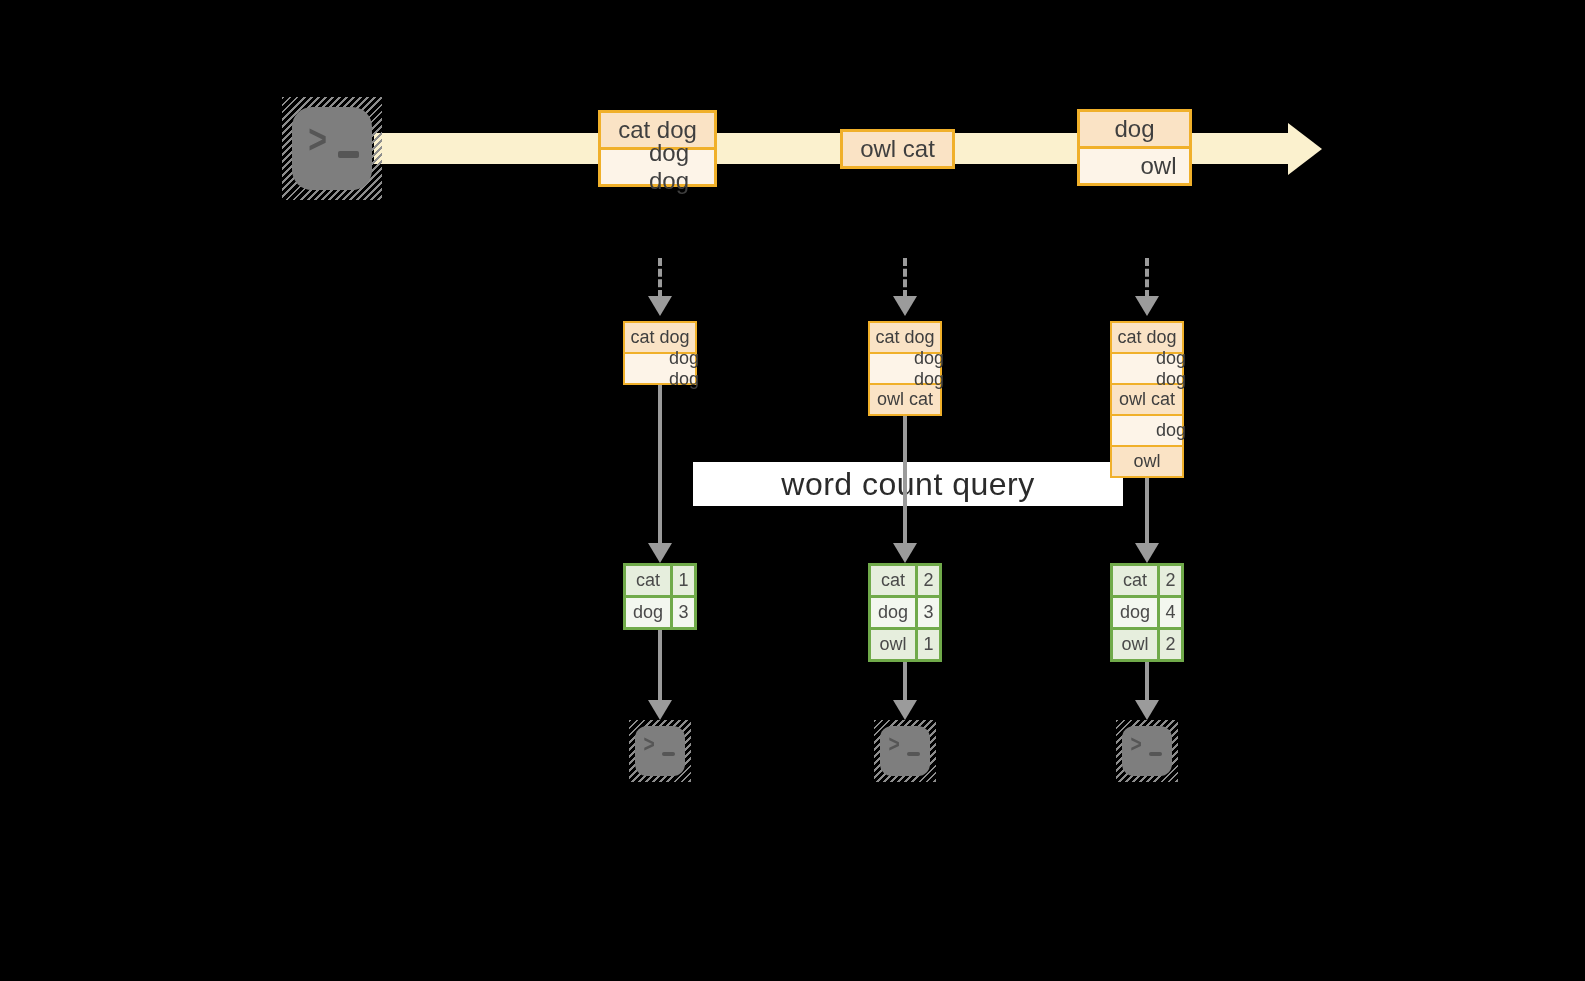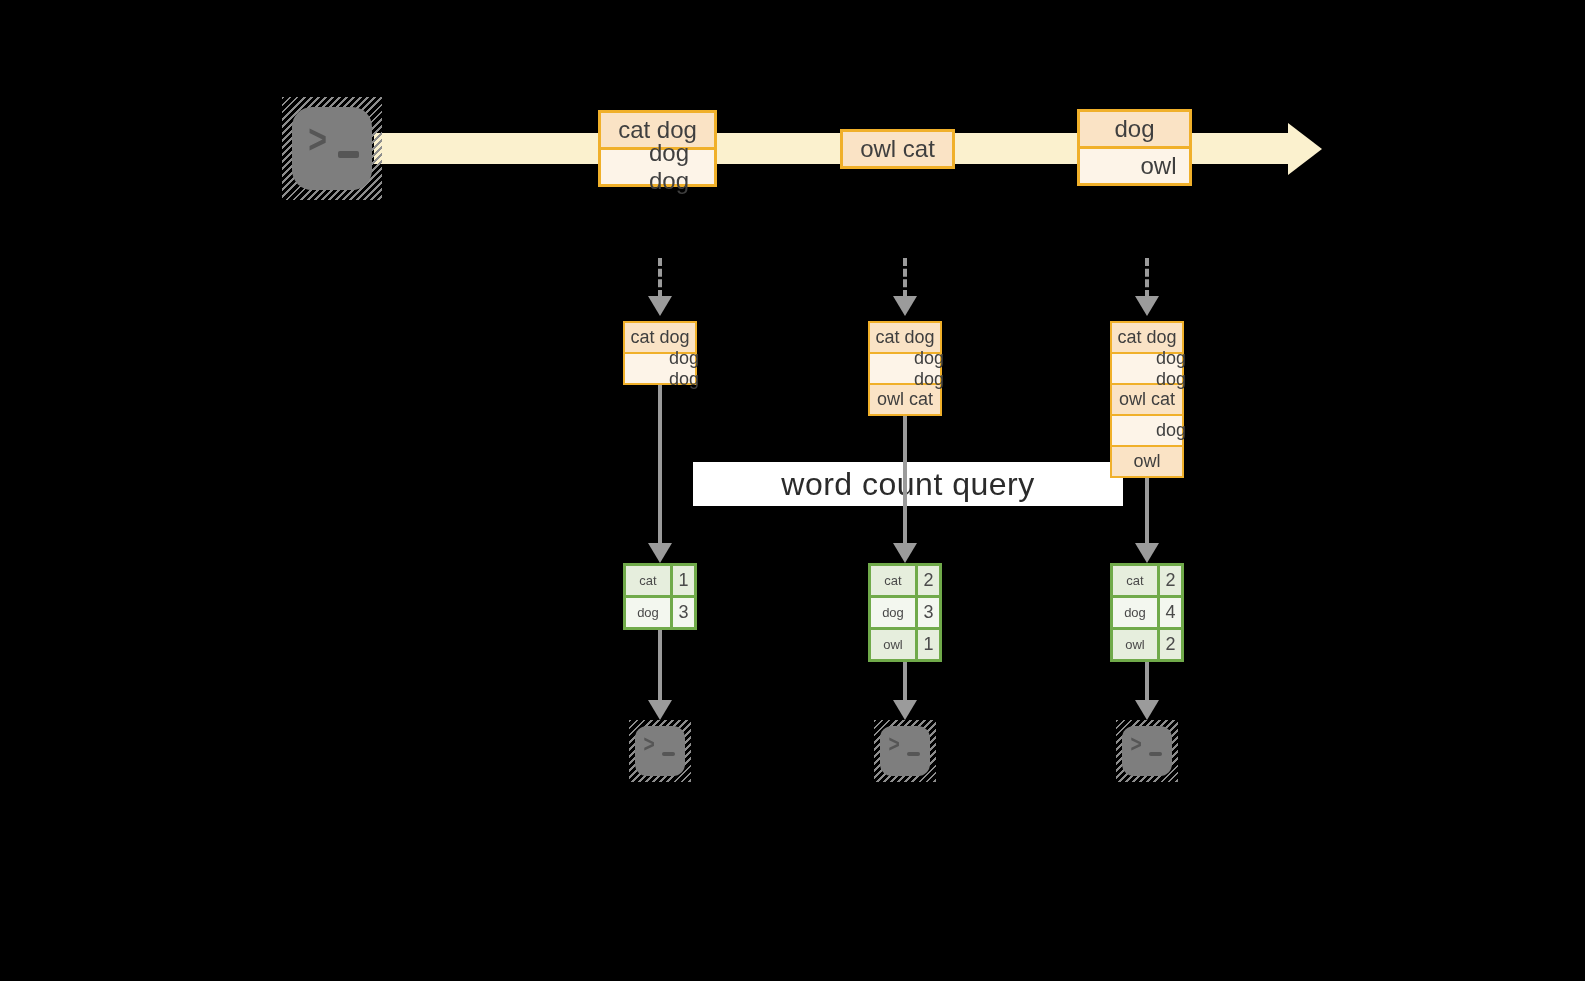--- a/index.html
+++ b/index.html
@@ -51,21 +51,21 @@
   
   .qband{position:absolute;left:693px;top:462px;width:430px;height:44px;background:#ffffff;
     z-index:1;display:flex;align-items:center;justify-content:center;}
   .qband span{font-size:32px;color:#2b2b2b;letter-spacing:.5px;}
 
   
   .ctable{position:absolute;width:74px;border:3px solid #70aa4a;box-sizing:border-box;z-index:4;}
   .crow{display:flex;height:29px;}
   .crow + .crow{border-top:3px solid #70aa4a;}
   .cword{width:44px;display:flex;align-items:center;justify-content:center;
-    font-size:13px;color:#4a4a4a;}
+    font-size:18px;color:#4a4a4a;}
   .ccount{width:21px;flex:1;border-left:3px solid #70aa4a;display:flex;align-items:center;
     justify-content:center;font-size:18px;color:#4a4a4a;}
   .sage{background:#e6eedd;}
   .sagelt{background:#f3f7ef;}
 </style>
 </head>
 <body>
 
 <div class="canvas">
 

